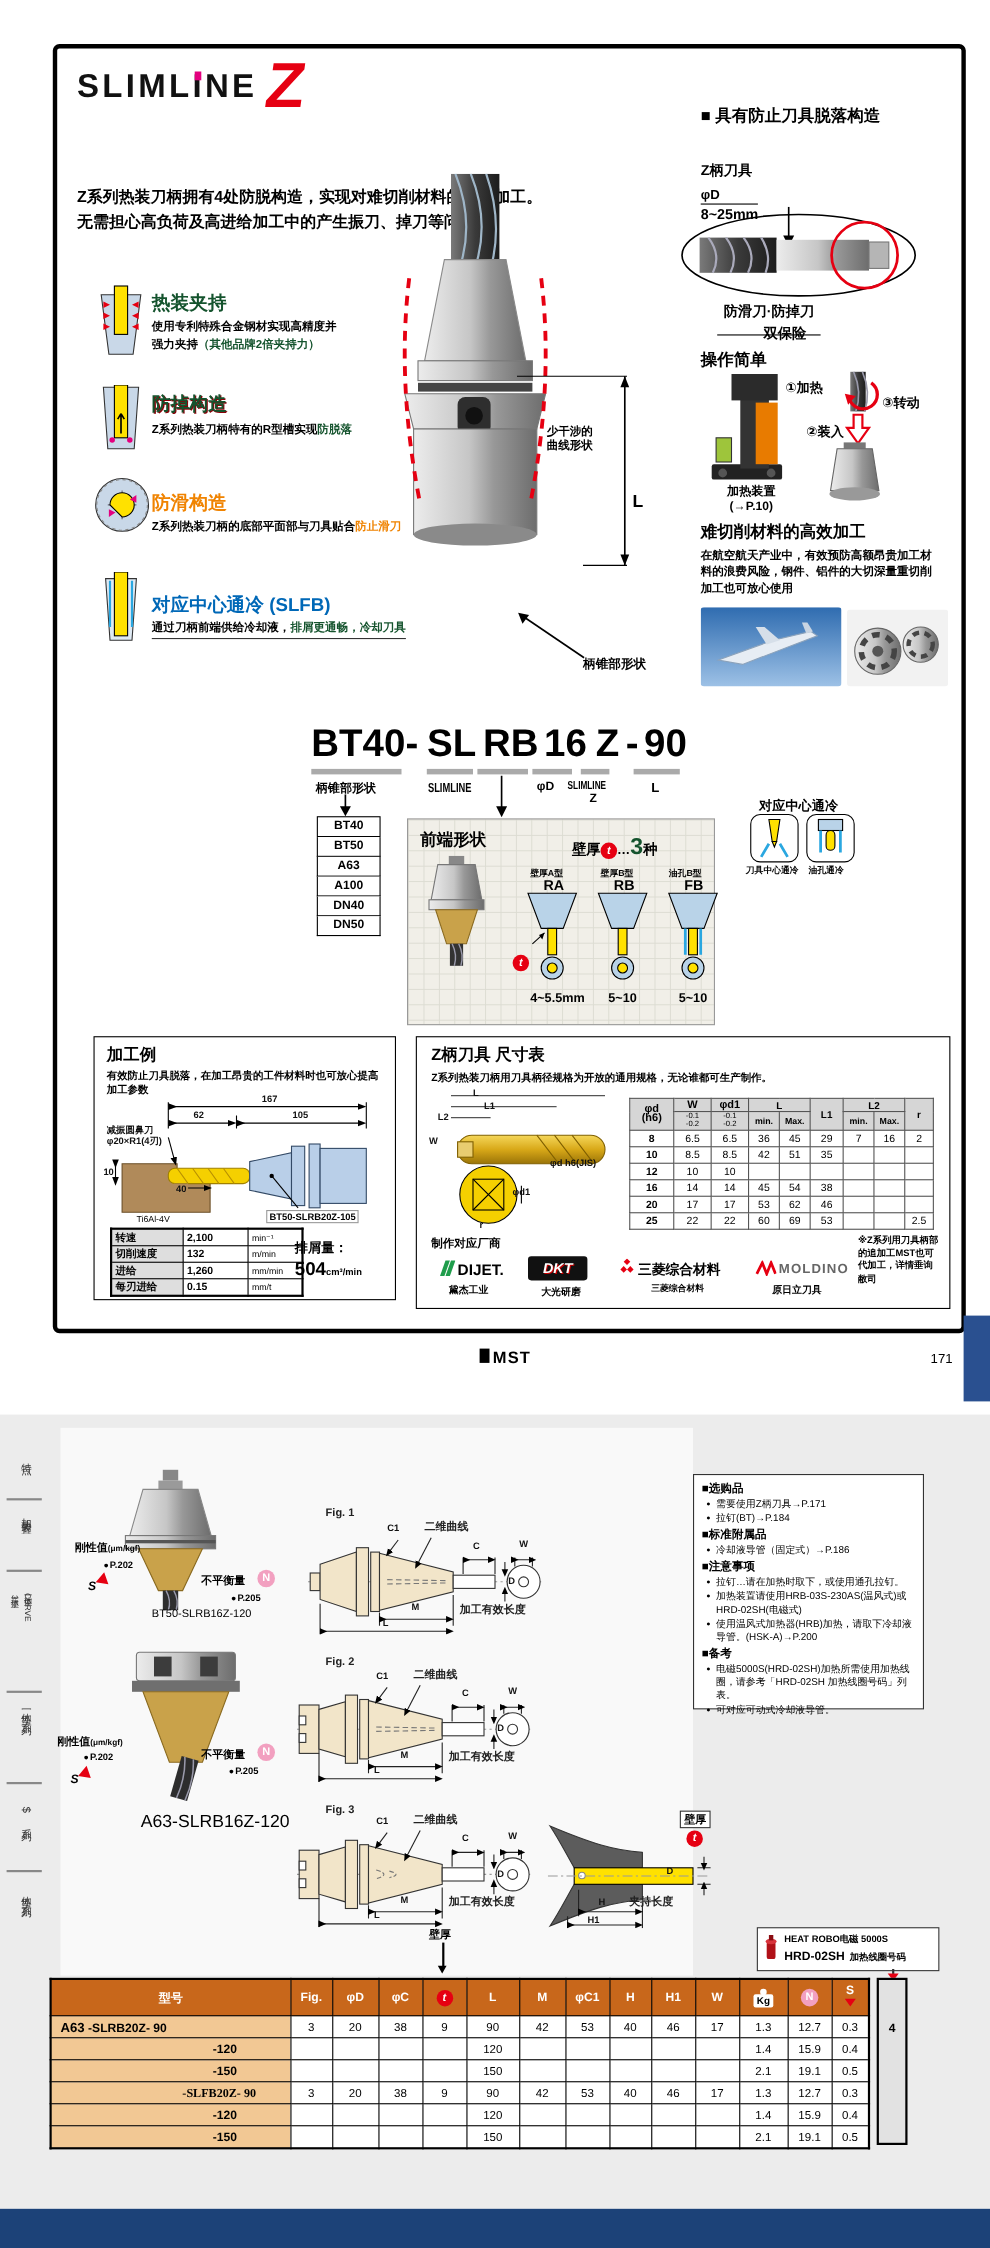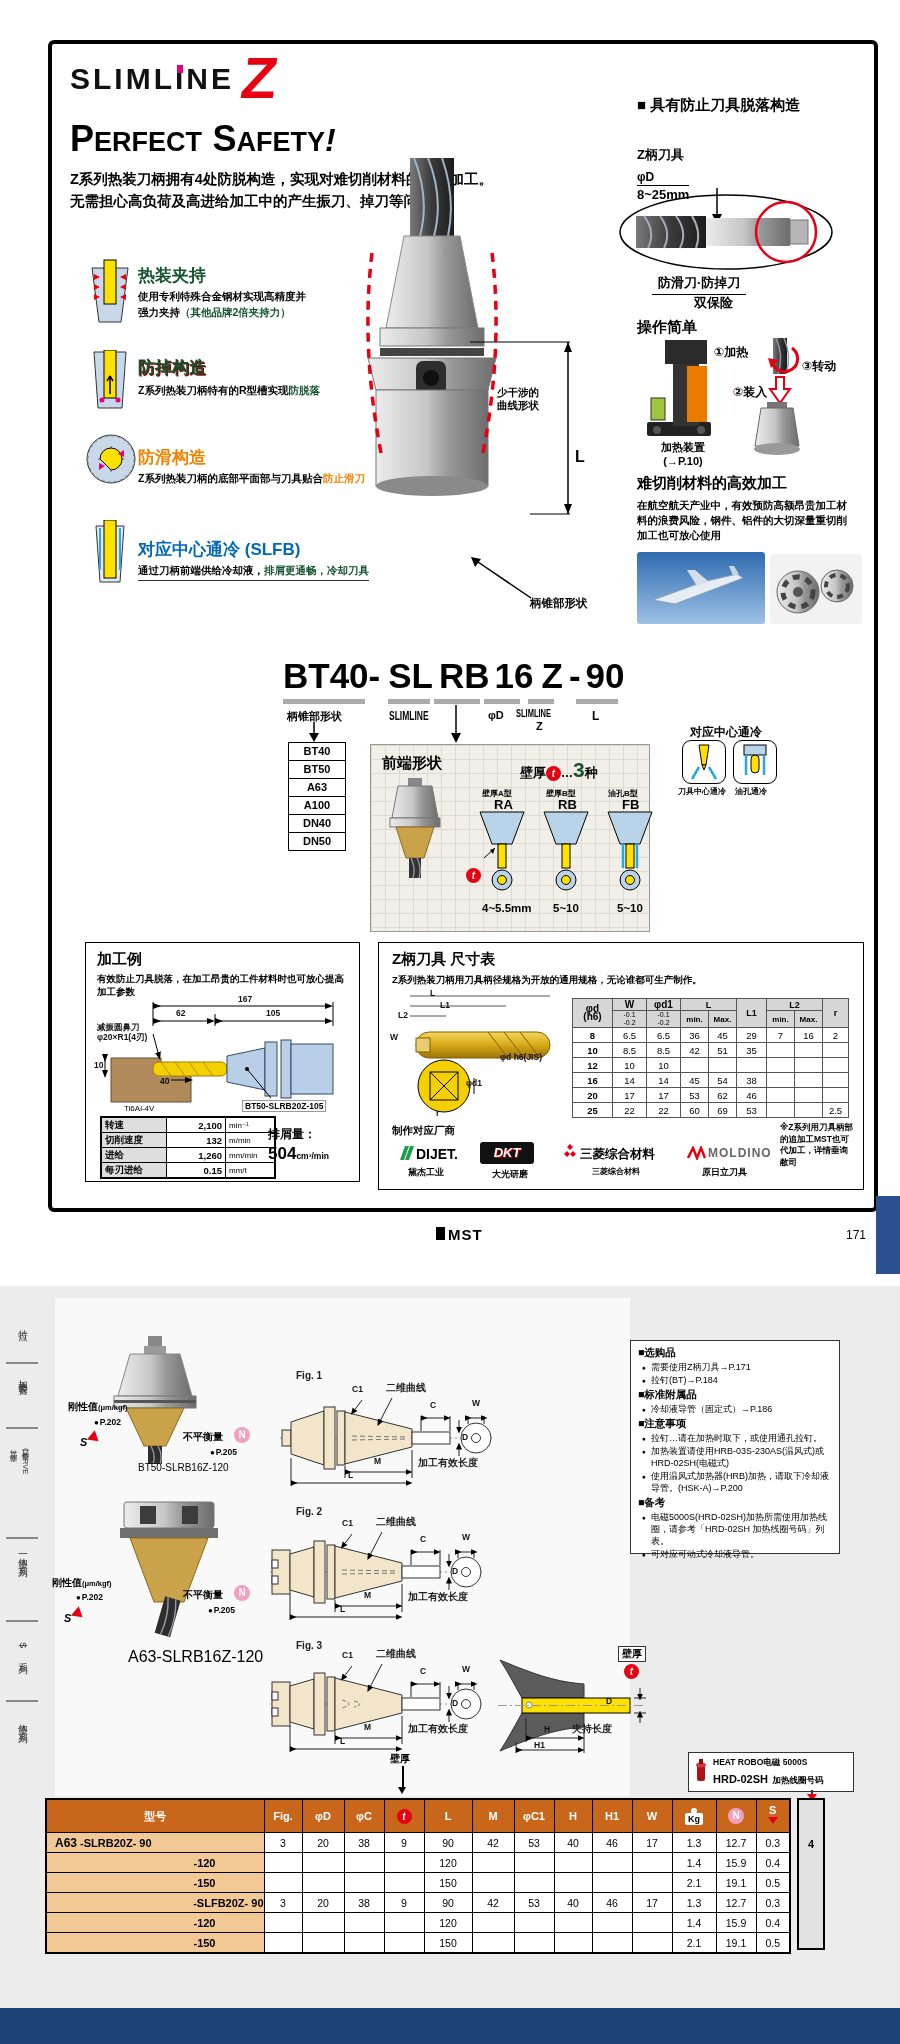--- a/index.html
+++ b/index.html
@@ -20,50 +20,46 @@
   .shankcell{width:56px;height:17px;line-height:17px;border:1.5px solid #000;border-top:none;text-align:center;font-weight:bold;font-size:11px;background:#fff;}
   .shankcell:first-child{border-top:1.5px solid #000;}
   
   table{border-collapse:collapse;}
   #spec{table-layout:fixed;border:2px solid #000;background:#fff;}
   #spec th{background:#c8671b;color:#fff;font-size:11px;font-weight:bold;border:1px solid #000;height:32px;padding:0;}
   #spec td{border:1px solid #000;height:19px;font-size:10.5px;text-align:center;background:#fff;padding:0;}
   #spec td.m1,#spec td.m2,#spec td.m3{background:#f2c894;font-weight:bold;font-size:11px;}
   #spec td.m1{text-align:left;padding-left:8px;}
   #spec td.m2{text-align:right;padding-right:48px;}
-  #spec td.m3{text-align:right;padding-left:88px;}
+  #spec td.m3{text-align:center;padding-left:88px;font-family:Liberation Serif, serif;}
   
   #size th{background:#d6d6d6;font-size:9px;border:1px solid #555;padding:0;font-weight:bold;}
   #size td{border:1px solid #555;font-size:9.5px;text-align:center;height:14px;padding:0;background:#fff;}
   #size td:first-child{font-weight:bold;}
   .pre{white-space:pre-line;line-height:8px;}
   
   #ext td{border:1px solid #000;font-size:9.5px;height:14px;padding:0 3px;}
   #ext td.lab{background:#dedede;font-weight:bold;text-align:left;width:58px;}
-  #ext td.val{font-weight:bold;text-align:right;width:52px;}
+  #ext td.val{font-weight:bold;text-align:left;width:52px;}
   #ext td.unit{font-size:8px;width:42px;}
   .dimlbl{font-size:8.5px;font-weight:bold;color:#111;}
   .figlbl{font-size:10px;font-weight:bold;color:#222;}
 </style>
 </head>
 <body>
 
 <div id="root">
 
   <div class="abs" style="left:48px;top:40px;width:822px;height:1164px;border:4px solid #000;border-radius:6px;background:#fff;"></div>
 
   <div class="abs" style="left:70px;top:62px;font-size:30px;font-weight:900;letter-spacing:3px;color:#111;">
     <span>SLIML</span><span style="position:relative;"><span>I</span><span class="abs" style="left:2px;top:3px;width:6px;height:8px;background:#e4007f;"></span></span><span>NE</span>
   </div>
   <div class="abs" style="left:242px;top:44px;font-size:58px;font-weight:900;color:#e60012;transform:skewX(-8deg);">Z</div>
 
-  <div class="abs" style="left:70px;top:118px;color:#000;font-weight:900;">
-    <span style="font-size:36px;">P</span><span style="font-size:27px;">ERFECT</span>
-    <span style="font-size:36px;margin-left:6px;">S</span><span style="font-size:27px;">AFETY</span><span style="font-size:32px;font-style:italic;">!</span>
-  </div>
   <div class="abs b" style="left:70px;top:170px;font-size:14.5px;">Z系列热装刀柄拥有4处防脱构造，实现对难切削材料的高效加工。</div>
   <div class="abs b" style="left:70px;top:192px;font-size:14.5px;">无需担心高负荷及高进给加工中的产生振刀、掉刀等问题！</div>
 
   <svg class="abs" style="left:86px;top:258px;" width="48" height="66" viewBox="0 0 48 66">
     <polygon points="6,10 42,10 35,64 13,64" fill="#c9d8e8" stroke="#333"></polygon>
     <rect x="18" y="2" width="12" height="44" fill="#ffe100" stroke="#000"></rect>
     <polygon points="8,16 14,19 8,22" fill="#e60012"></polygon>
       <polygon points="8,26 14,29 8,32" fill="#e60012"></polygon>
       <polygon points="8,36 14,39 8,42" fill="#e60012"></polygon>
     <polygon points="40,16 34,19 40,22" fill="#e60012"></polygon>
@@ -154,21 +150,21 @@
       <polygon points="2,26 12,26 7,36" fill="#000"></polygon>
     </svg>
   <svg class="abs" style="left:616px;top:192px;" width="222" height="80" viewBox="0 0 222 80">
     <ellipse cx="110" cy="40" rx="106" ry="37" fill="none" stroke="#000" stroke-width="1.5"></ellipse>
     <rect x="20" y="24" width="70" height="32" fill="url(#gm2)"></rect>
     <path d="M28,24 q12,16 4,32 M44,24 q12,16 4,32 M60,24 q12,16 4,32 M76,24 q10,16 4,32" stroke="#aab" stroke-width="2" fill="none"></path>
     <rect x="90" y="26" width="84" height="28" fill="url(#gm1)"></rect>
     <rect x="174" y="28" width="18" height="24" fill="#b5b5b5" stroke="#777"></rect>
     <circle cx="170" cy="40" r="30" fill="none" stroke="#e60012" stroke-width="2.5"></circle>
   </svg>
-  <div class="abs b" style="left:652px;top:274px;font-size:13px;border-bottom:1.5px solid #000;padding:0 6px 2px;">防滑刀·防掉刀</div>
+  <div class="abs b" style="left:652px;top:274px;font-size:13px;border-bottom:1.5px solid #000;padding:0 6px 12px;">防滑刀·防掉刀</div>
   <div class="abs b" style="left:694px;top:294px;font-size:13px;">双保险</div>
   <div class="abs b" style="left:637px;top:318px;font-size:15px;">操作简单</div>
   <svg class="abs" style="left:643px;top:336px;" width="72" height="102" viewBox="0 0 72 102">
     <rect x="4" y="86" width="64" height="14" rx="2" fill="#222"></rect>
     <rect x="30" y="6" width="26" height="84" fill="#333"></rect>
     <rect x="22" y="4" width="42" height="24" fill="#2b2b2b"></rect>
     <rect x="44" y="30" width="20" height="56" fill="#e87b00"></rect>
     <rect x="8" y="62" width="14" height="22" fill="#9ec53b" stroke="#333"></rect>
     <circle cx="14" cy="94" r="4" fill="#555"></circle>
       <circle cx="58" cy="94" r="4" fill="#555"></circle>

